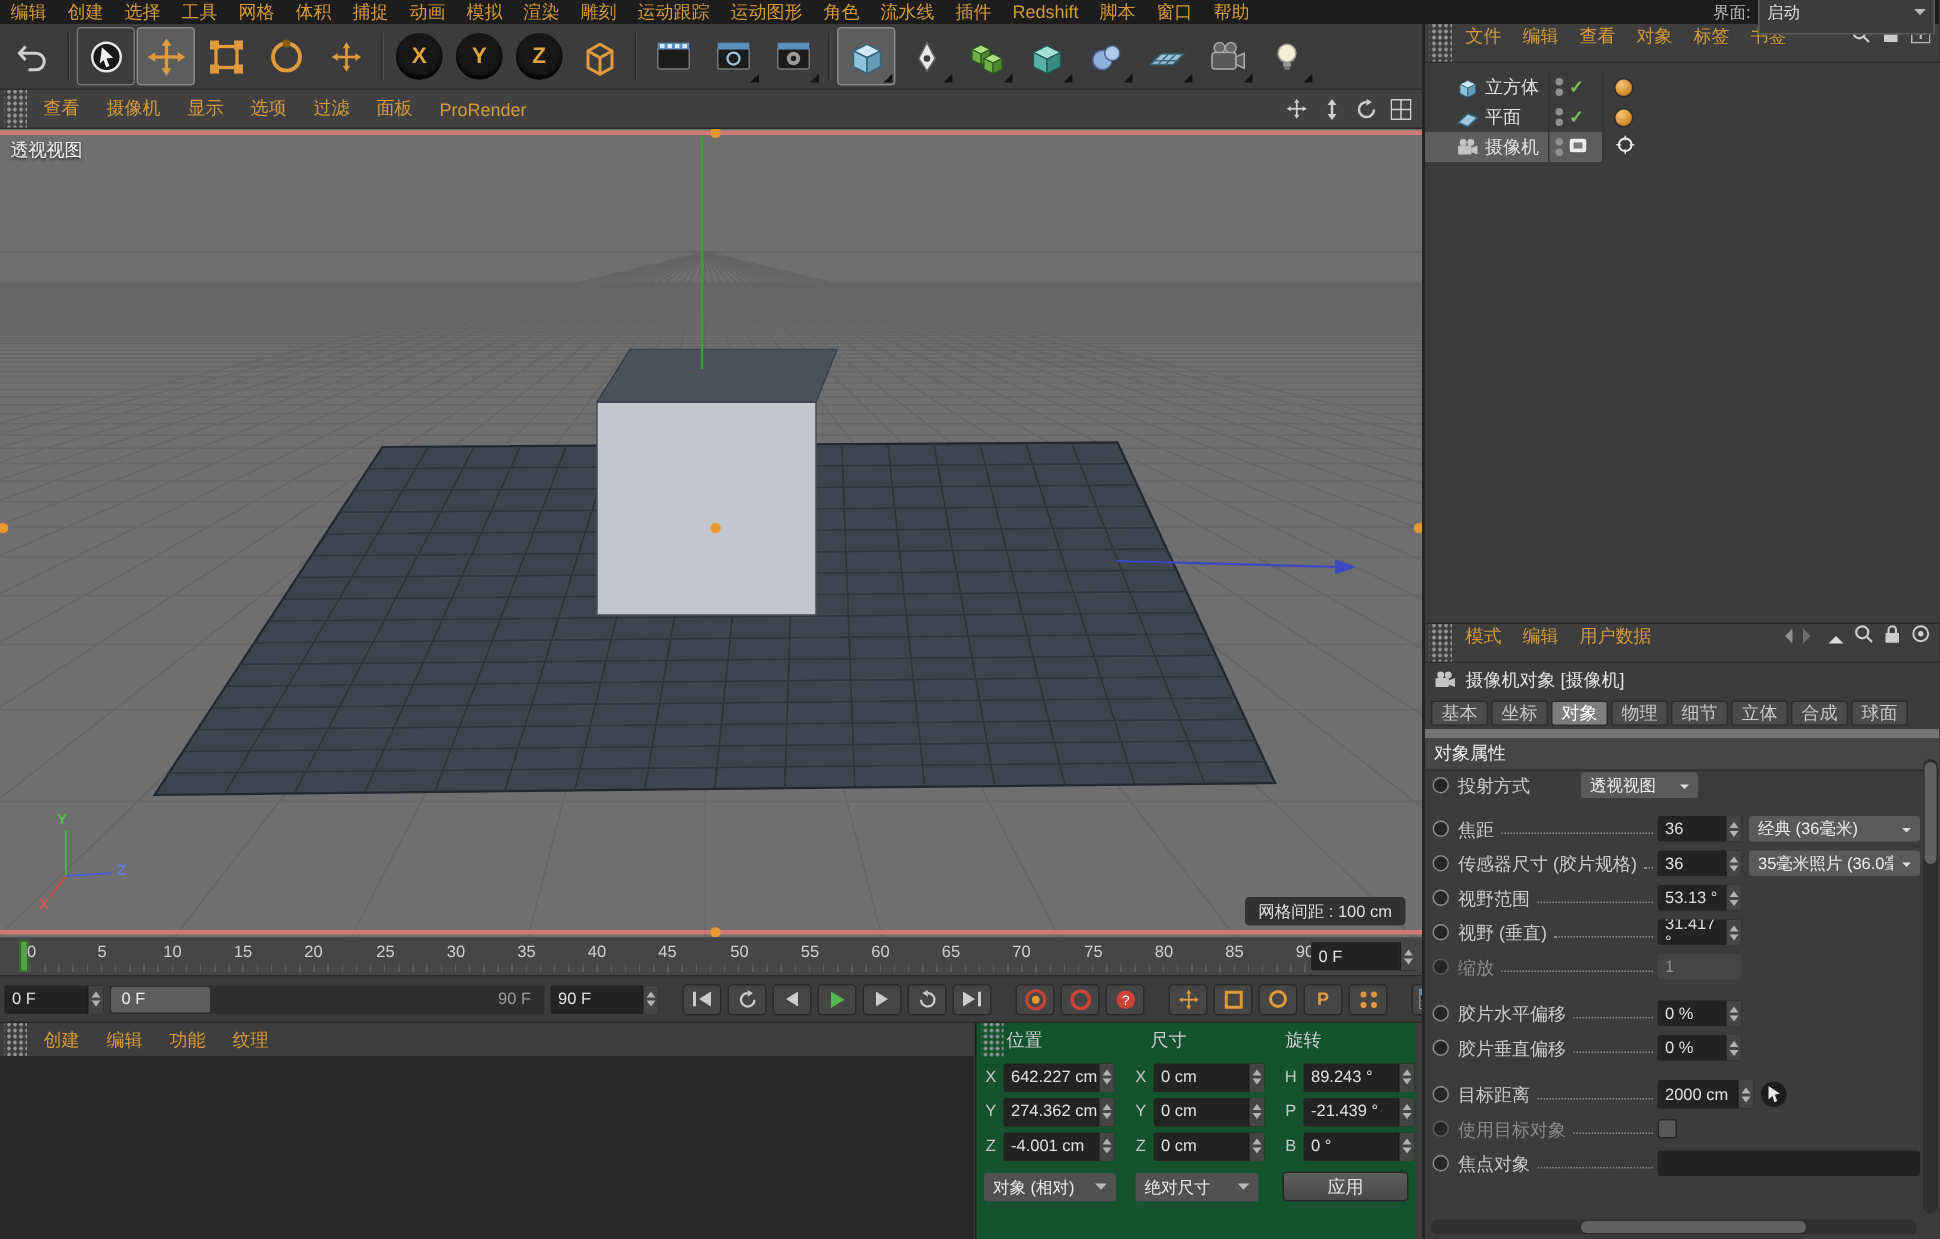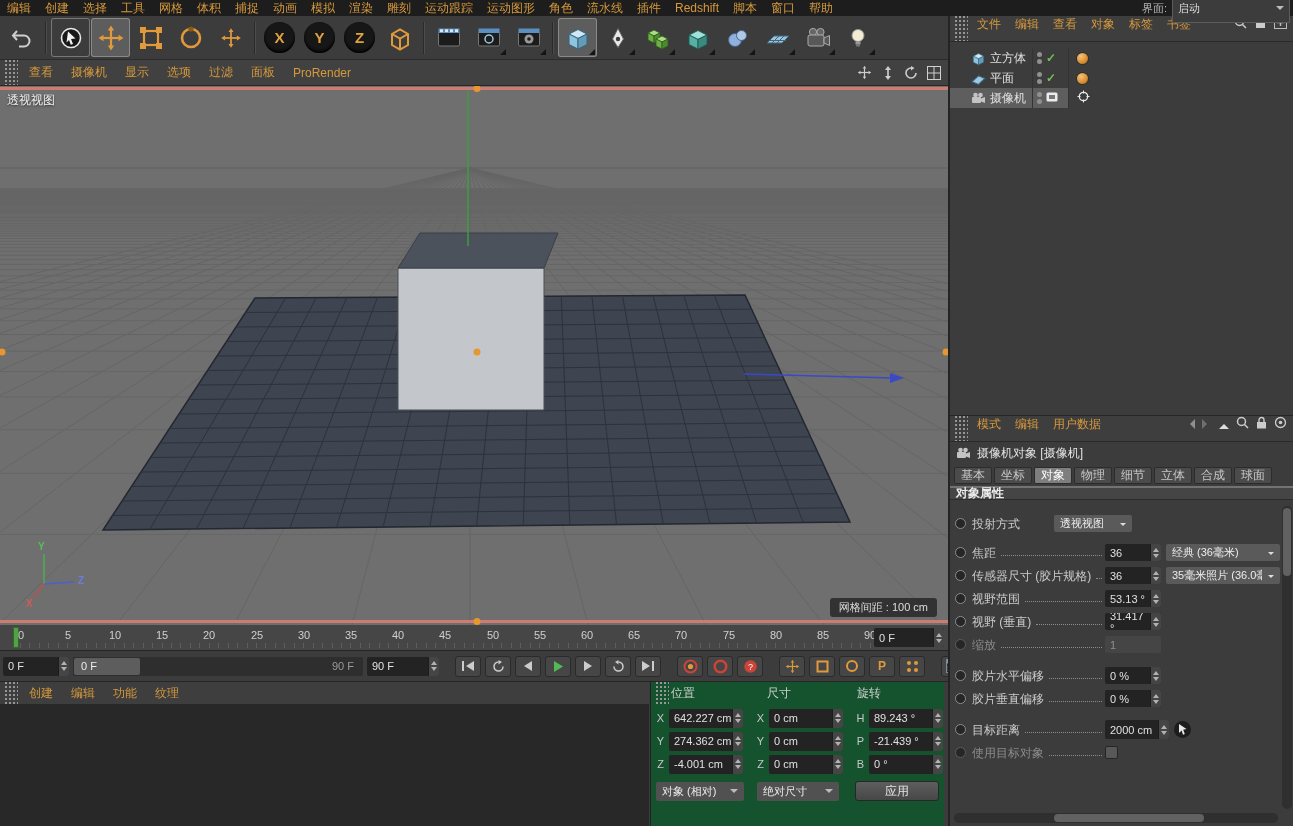--- a/index.html
+++ b/index.html
@@ -91,21 +91,21 @@
   .dots{display:flex;flex-direction:column;gap:2px;}
   .dots i{width:5px;height:5px;border-radius:50%;background:#909090;}
   .ocheck{color:#72c052;font-weight:bold;font-size:12px;line-height:1;}
   .mtag{width:11px;height:11px;border-radius:50%;background:radial-gradient(circle at 35% 30%,#f4c27c,#d98f2e 60%,#8a5410);box-shadow:0 0 0 1px #2e2e2e;}
 
   .am{position:absolute;top:399px;left:0;right:0;bottom:0;background:#3c3c3c;border-top:1px solid #262626;}
   .am-title{height:22px;display:flex;align-items:center;gap:6px;padding-left:6px;color:#e2e2e2;}
   .am-tabs{display:flex;gap:2px;padding:3px 4px 2px 4px;}
   .atab{height:17px;padding:0 6px;background:#4b4b4b;border:1px solid #2c2c2c;border-radius:2px;color:#c8c8c8;display:flex;align-items:center;font-size:12px;}
   .atab--active{background:#7e7e7e;color:#fff;}
-  .am-section{height:14px;display:flex;align-items:center;padding-left:6px;color:#ececec;font-weight:bold;background:#454545;border-top:2px solid #737373;border-bottom:1px solid #2c2c2c;}
+  .am-section{height:28px;display:flex;align-items:center;padding-left:6px;color:#ececec;font-weight:normal;background:#454545;border-top:6px solid #737373;border-bottom:1px solid #2c2c2c;}
   .am-body{position:absolute;top:88px;left:0;right:13px;bottom:15px;padding-top:8px;overflow:hidden;}
   .arow{height:23px;display:flex;align-items:center;padding-left:5px;}
   .knob{width:11px;height:11px;border-radius:50%;background:#262626;border:1px solid #8d8d8d;margin-right:6px;flex:none;}
   .knob--hide{visibility:hidden;}
   .lblwrap{width:133px;flex:none;display:flex;align-items:flex-start;overflow:hidden;}
   .lblwrap--auto{width:auto;min-width:74px;margin-right:8px;}
   .albl{white-space:nowrap;color:#cbcbcb;font-size:12px;line-height:14px;}
   .leader{flex:1;min-width:4px;border-bottom:1px dotted #8b8b8b;margin:0 3px 3px 5px;height:10px;}
   .acontrols{display:flex;align-items:center;gap:5px;flex:1;min-width:0;}
   .ainput{width:56px;height:17px;flex:none;}
@@ -1149,20 +1149,30 @@
           <span class="knob"></span>
           <span class="lblwrap">
               <span class="albl">使用目标对象</span>
               <span class="leader"></span>
             </span>
           <div class="acontrols">
               <span class="acheck"></span>
             </div>
         </div>
 
+        <div class="arow">
+          <span class="knob"></span>
+          <span class="lblwrap">
+              <span class="albl">焦点对象</span>
+              <span class="leader"></span>
+            </span>
+          <div class="acontrols">
+              <div class="objfield"></div>
+            </div>
+        </div>
       </div>
 
       <div class="vscroll">
           <div class="thumb"></div>
         </div>
       <div class="hscroll">
           <div class="thumb"></div>
         </div>
     </div>
   </div>

